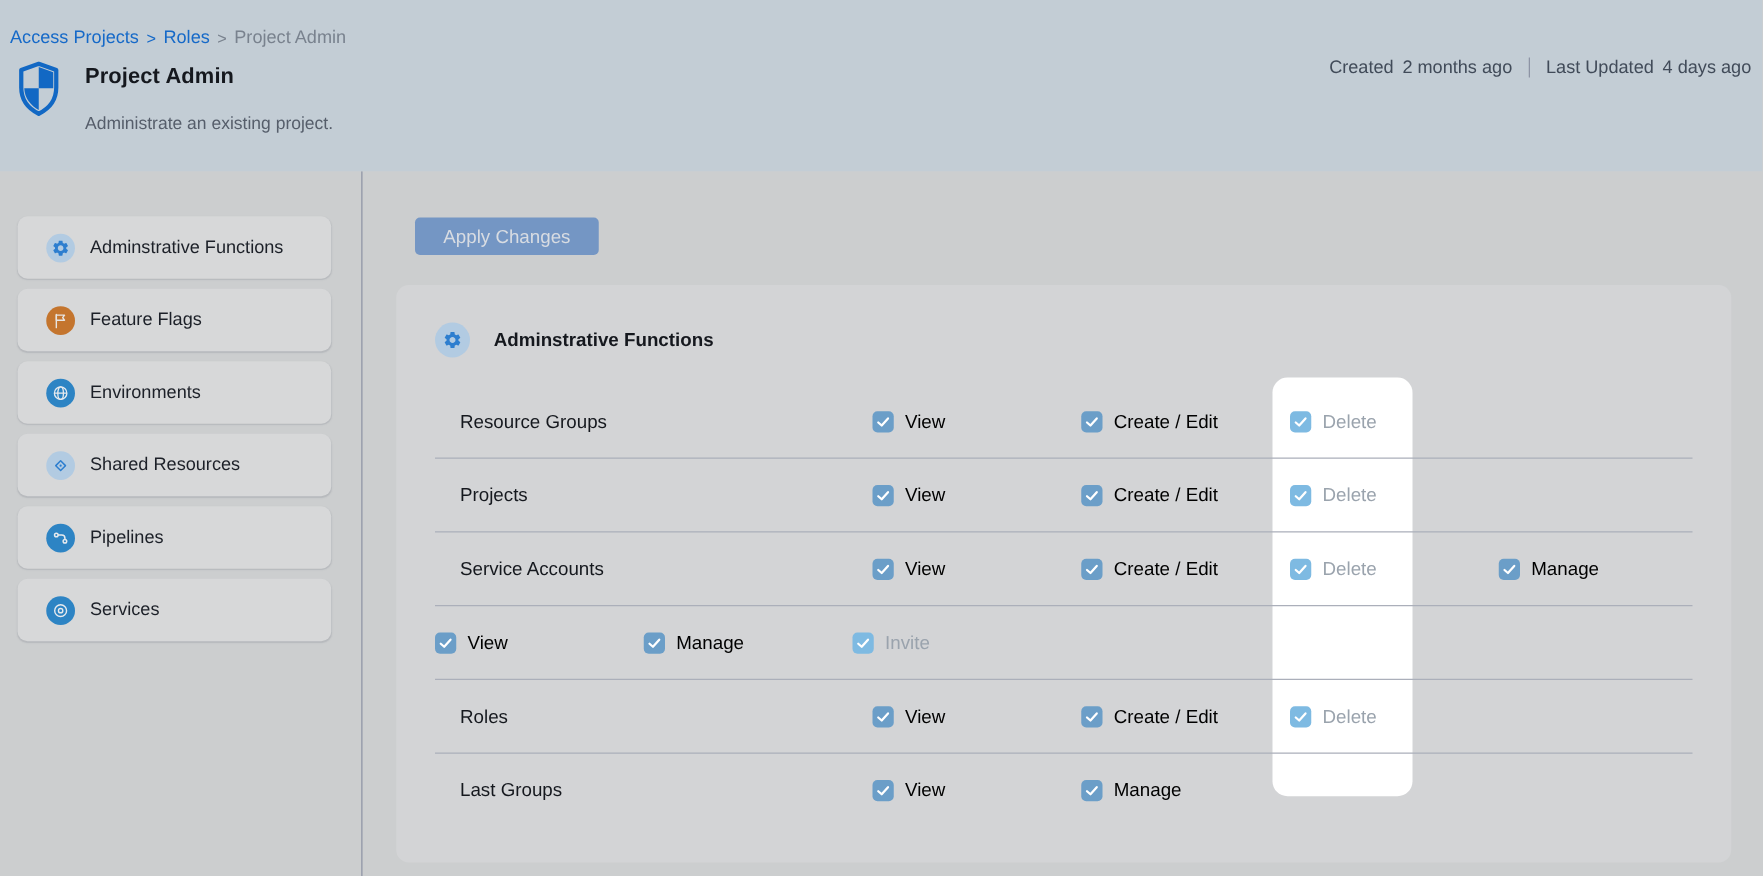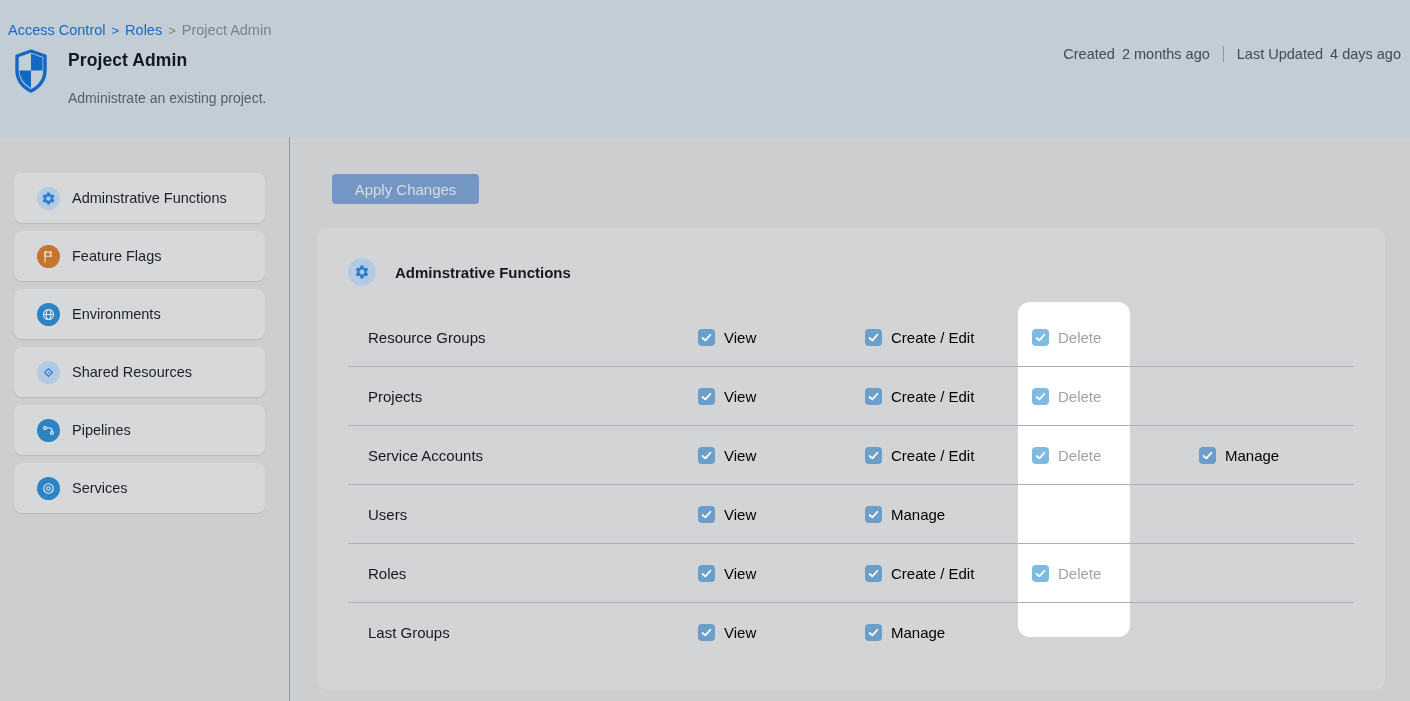--- a/index.html
+++ b/index.html
@@ -105,21 +105,21 @@
   .pcell.hl .cb { background: #7ebae2; }
   .pcell.hl .plabel { color: #9aa3ad; }
 </style>
 </head>
 <body>
 
 <div class="page">
 
   <header>
     <nav class="breadcrumb">
-        <span class="crumb-link">Access Control</span>
+        <span class="crumb-link">Access Projects</span>
         <span class="crumb-sep blue">&gt;</span>
         <span class="crumb-link">Roles</span>
         <span class="crumb-sep gray">&gt;</span>
         <span class="crumb-current">Project Admin</span>
       </nav>
 
     <div class="header-main">
       <svg class="shield" viewBox="0 0 34 44">
         <path d="M17 2 L31 7 V21 C31 31.5 25.5 37.8 17 42 C8.5 37.8 3 31.5 3 21 V7 Z" fill="none" stroke="#1268c4" stroke-width="3.4" stroke-linejoin="round"></path>
         <path d="M17 4.6 L28.6 8.8 V21.5 H17 Z" fill="#1268c4"></path>
@@ -303,36 +303,43 @@
                 <div class="pcell">
                   <span class="cb">
                     <svg viewBox="0 0 16 16" fill="none" stroke="#ffffff" stroke-width="2.2" stroke-linecap="round" stroke-linejoin="round">
                       <polyline points="3.2,8.6 6.6,11.6 12.8,4.6"></polyline>
                     </svg>
                   </span>
                   <span class="plabel">Manage</span>
                 </div>
               </div>
               <div class="prow">
-                <div class="pname">Users</div>
                 <div class="pcell">
                   <span class="cb">
                     <svg viewBox="0 0 16 16" fill="none" stroke="#ffffff" stroke-width="2.2" stroke-linecap="round" stroke-linejoin="round">
                       <polyline points="3.2,8.6 6.6,11.6 12.8,4.6"></polyline>
                     </svg>
                   </span>
                   <span class="plabel">View</span>
                 </div>
                 <div class="pcell">
                   <span class="cb">
                     <svg viewBox="0 0 16 16" fill="none" stroke="#ffffff" stroke-width="2.2" stroke-linecap="round" stroke-linejoin="round">
                       <polyline points="3.2,8.6 6.6,11.6 12.8,4.6"></polyline>
                     </svg>
                   </span>
                   <span class="plabel">Manage</span>
+                </div>
+                <div class="pcell hl">
+                  <span class="cb">
+                    <svg viewBox="0 0 16 16" fill="none" stroke="#ffffff" stroke-width="2.2" stroke-linecap="round" stroke-linejoin="round">
+                      <polyline points="3.2,8.6 6.6,11.6 12.8,4.6"></polyline>
+                    </svg>
+                  </span>
+                  <span class="plabel">Invite</span>
                 </div>
               </div>
               <div class="prow">
                 <div class="pname">Roles</div>
                 <div class="pcell">
                   <span class="cb">
                     <svg viewBox="0 0 16 16" fill="none" stroke="#ffffff" stroke-width="2.2" stroke-linecap="round" stroke-linejoin="round">
                       <polyline points="3.2,8.6 6.6,11.6 12.8,4.6"></polyline>
                     </svg>
                   </span>

